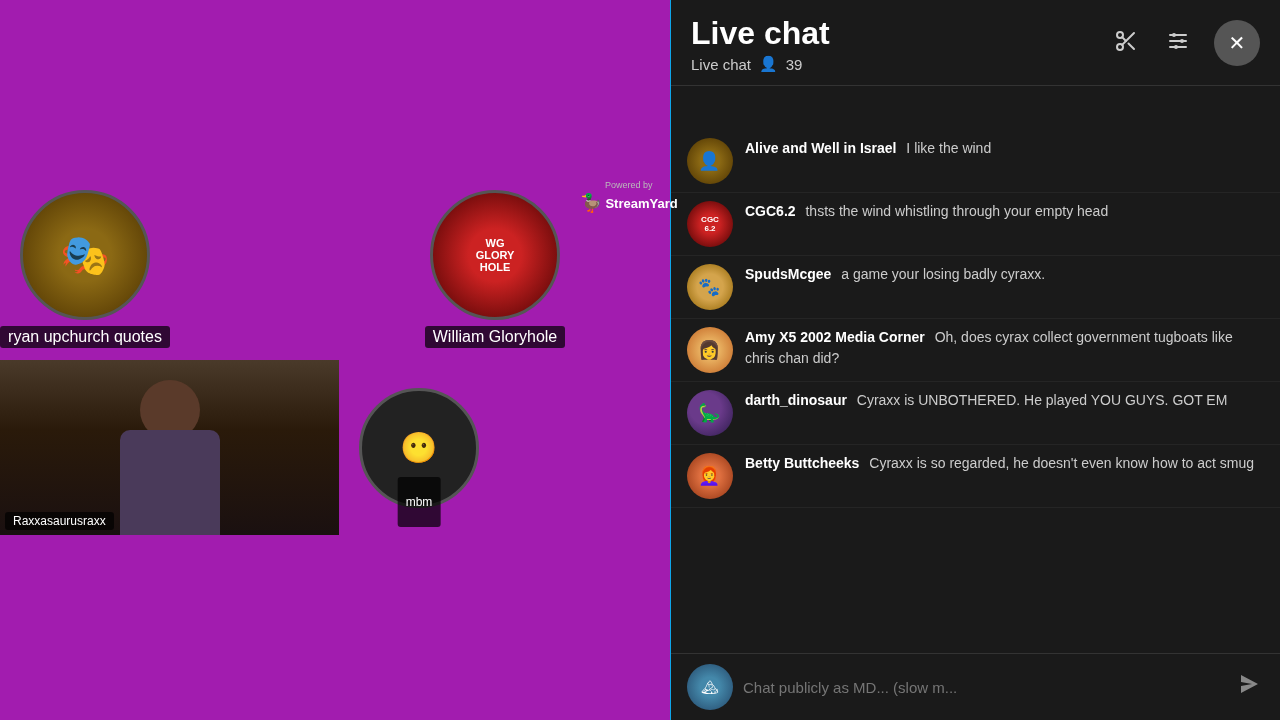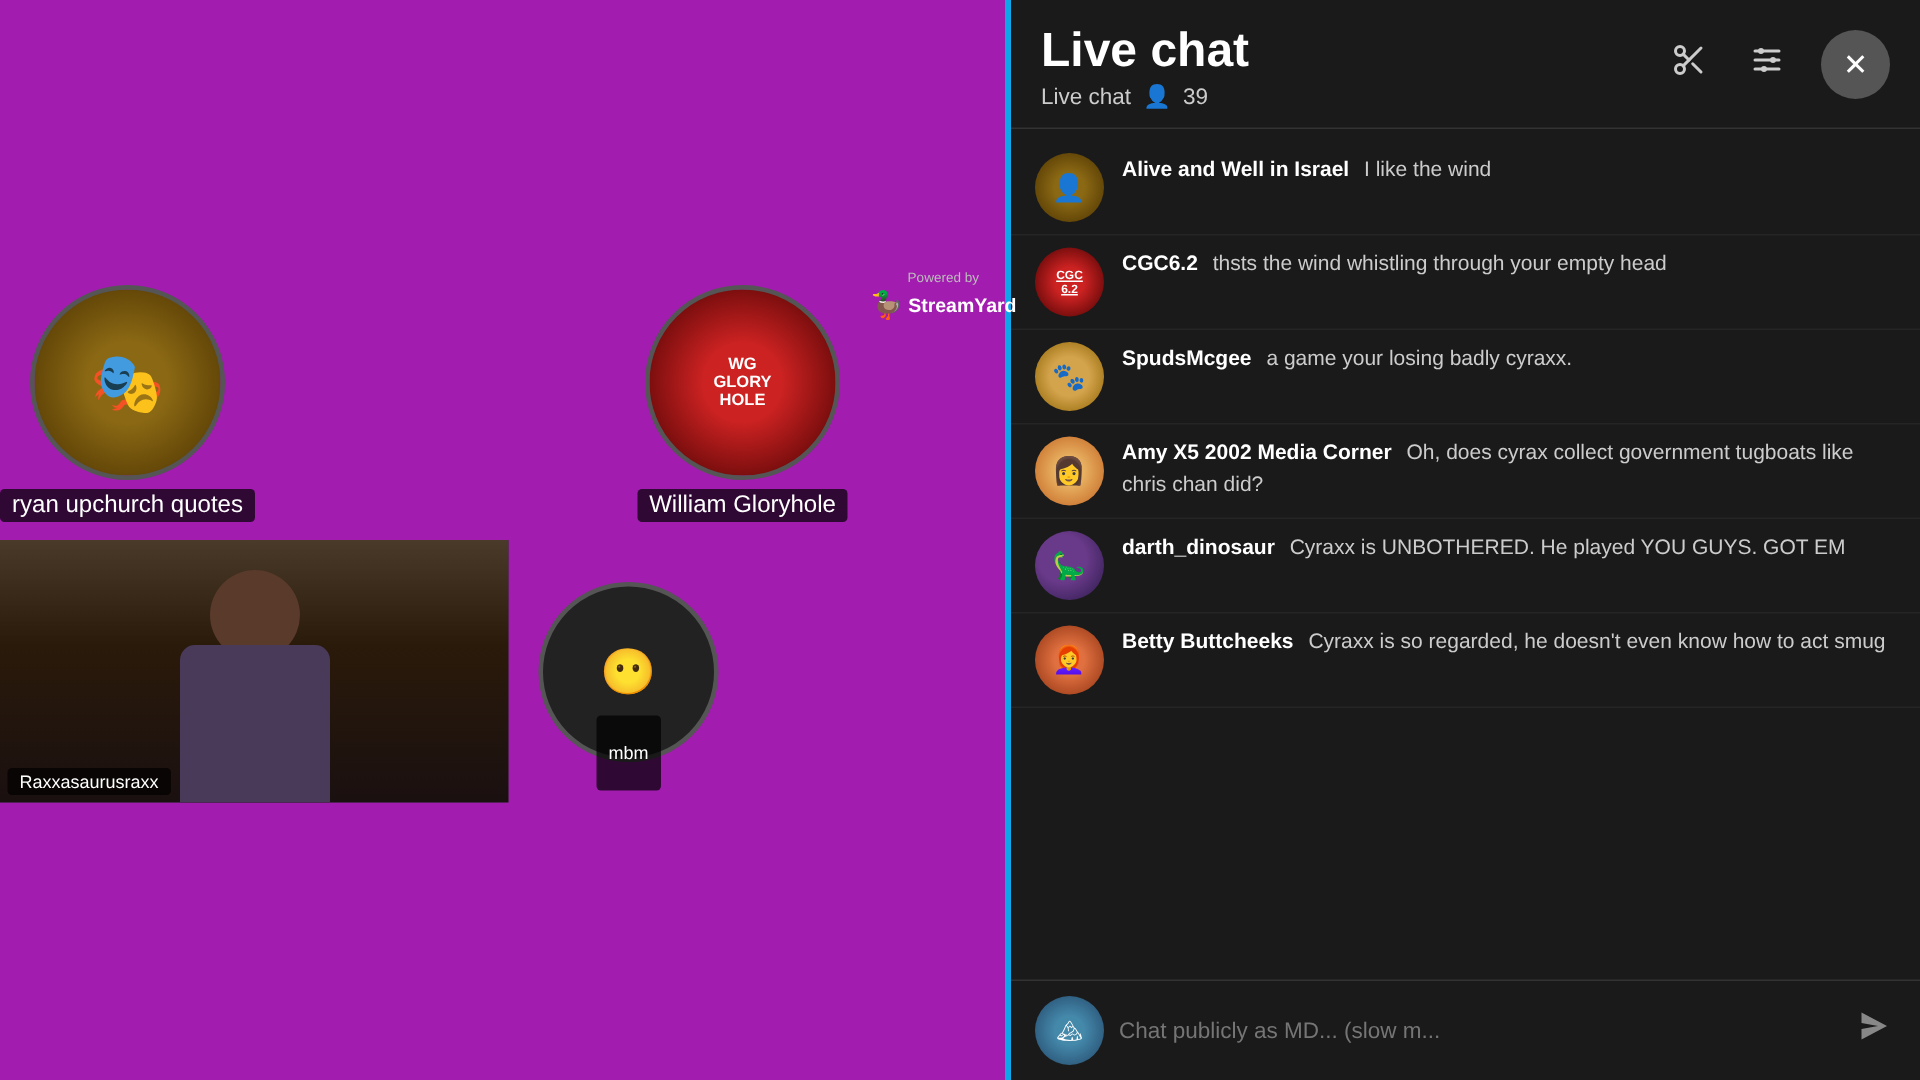--- a/index.html
+++ b/index.html
@@ -176,21 +176,22 @@
       white-space: nowrap;
       text-align: center;
     }
 
     
     .chat-panel {
       flex: 1;
       background: #1a1a1a;
       display: flex;
       flex-direction: column;
-      border-left: 4px solid #0ea5e9;
+      border-left: 1px solid #0ea5e9;
+      gap: 36px;
     }
 
     .chat-header {
       padding: 16px 20px 12px;
       border-bottom: 1px solid #333;
       background: #1a1a1a;
     }
     .chat-title {
       font-size: 32px;
       font-weight: bold;
@@ -434,21 +435,21 @@
 
     <div class="chat-message">
       <div class="msg-avatar av-img-1">👤</div>
       <div class="msg-content">
         <span class="msg-username">Alive and Well in Israel</span>
         <span class="msg-text">I like the wind</span>
       </div>
     </div>
 
     <div class="chat-message">
-      <div class="msg-avatar av-img-2" style="font-size:8px; color:#fff; line-height:1.2;text-decoration:underline;">CGC<br>6.2</div>
+      <div class="msg-avatar av-img-2" style="font-size:8px; color:#fff; line-height:1.2;">CGC<br>6.2</div>
       <div class="msg-content">
         <span class="msg-username">CGC6.2</span>
         <span class="msg-text">thsts the wind whistling through your empty head</span>
       </div>
     </div>
 
     <div class="chat-message">
       <div class="msg-avatar av-img-3">🐾</div>
       <div class="msg-content">
         <span class="msg-username">SpudsMcgee</span>

